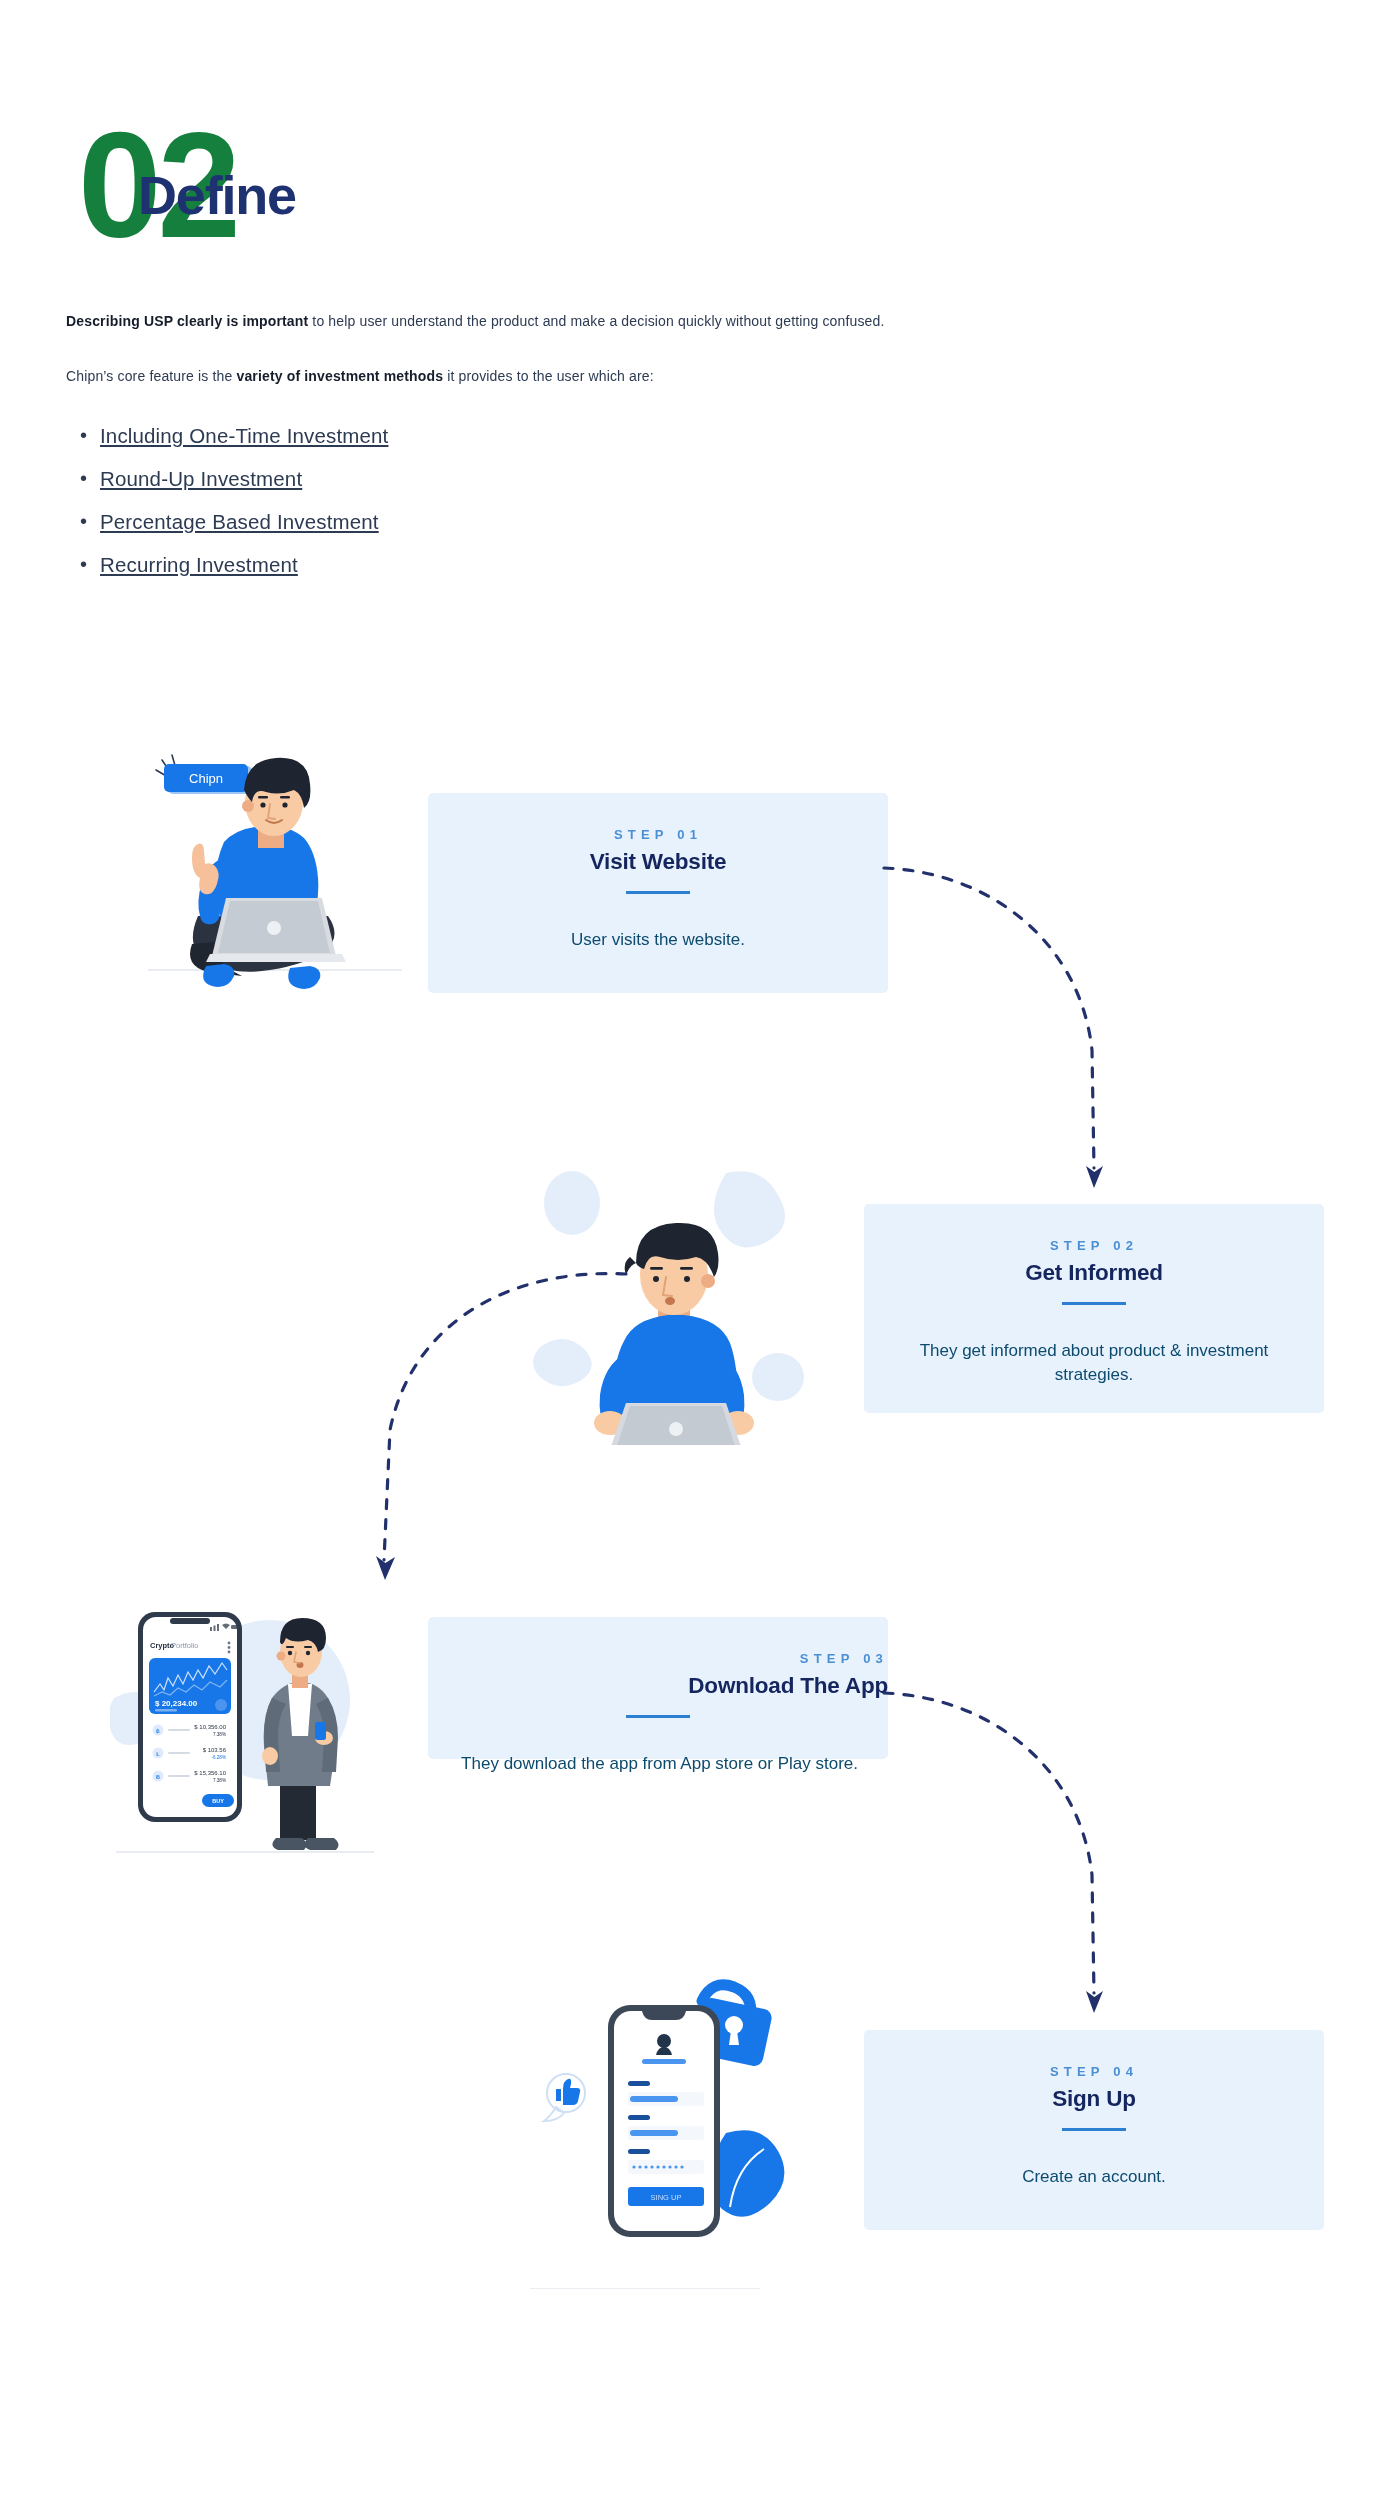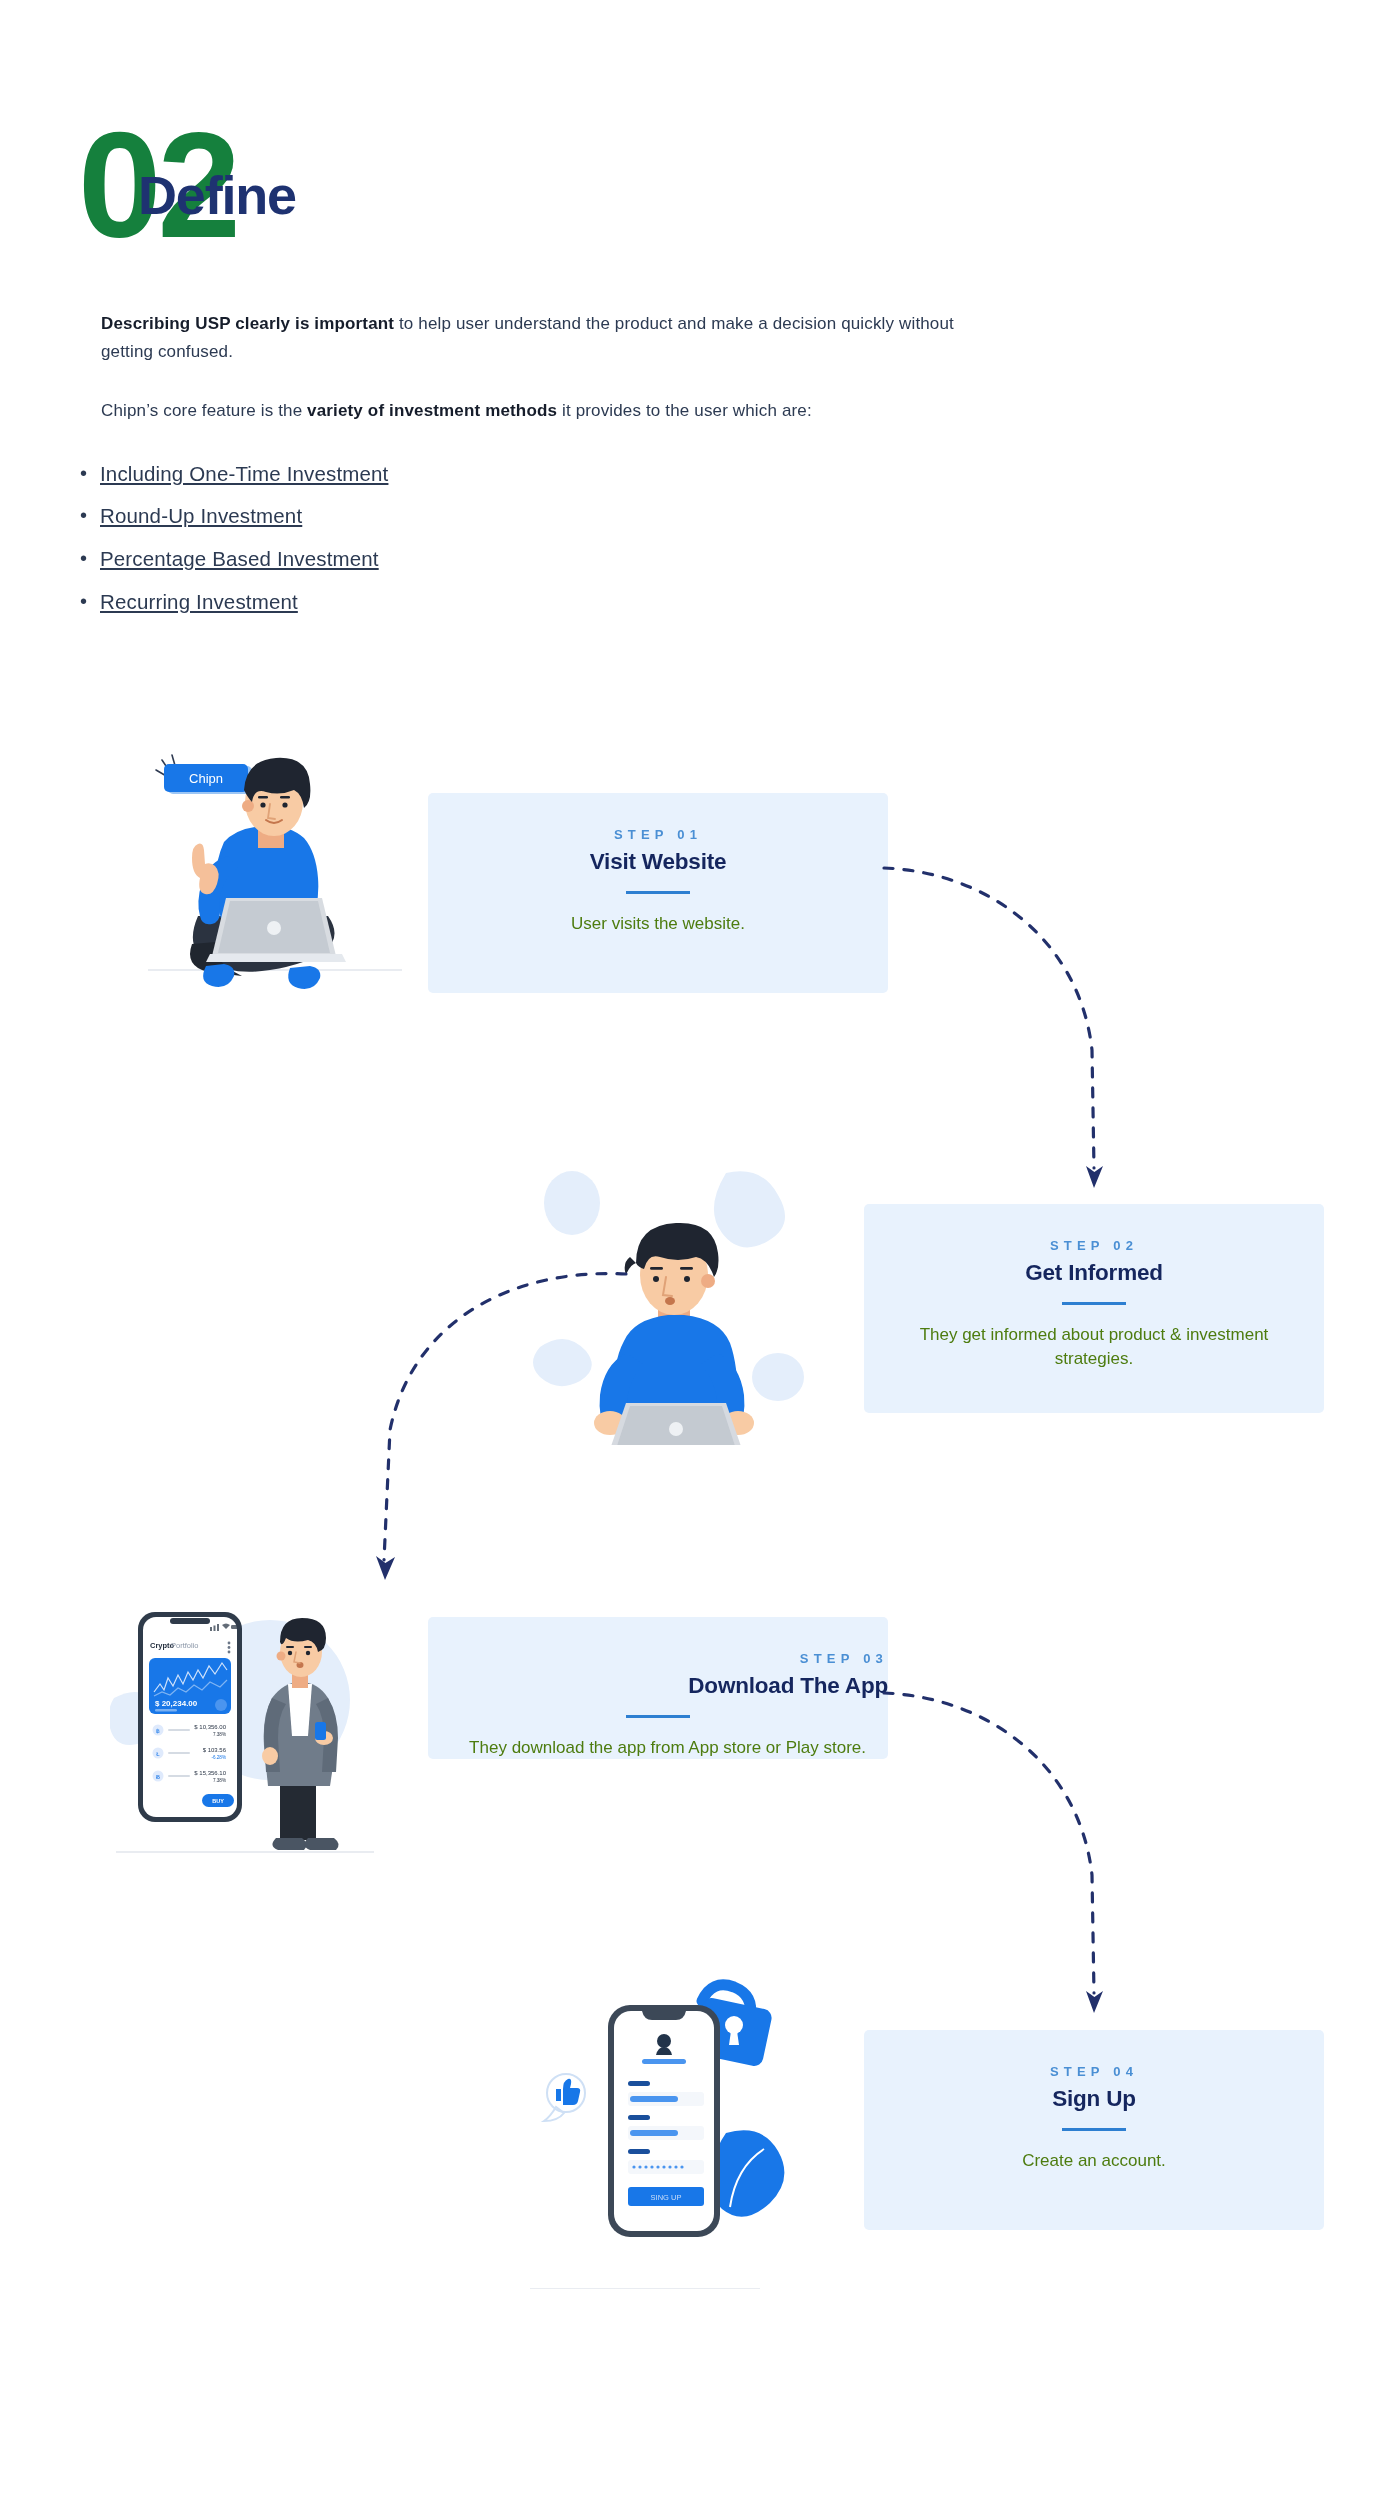--- a/index.html
+++ b/index.html
@@ -19,23 +19,22 @@
   }
   .section-title {
     position: absolute; left: 72px; top: 48px;
     font-size: 54px; font-weight: 700; letter-spacing: -1.2px;
     color: #1e3271; line-height: 1;
   }
 
   
   .intro { position: absolute; left: 66px; top: 310px; width: 900px; }
   .intro p {
-    font-size: 17px; line-height: 1.62; color: #2c3a52;
+    font-size: 14px; line-height: 1.62; color: #2c3a52;
     letter-spacing: 0.15px;
-    margin-left: 35px;
   }
   .intro p.second { margin-top: 32px; }
   .intro b { color: #161d2b; font-weight: 700; }
   .bullets { margin-top: 34px; list-style: none; }
   .bullets li {
     position: relative; padding-left: 34px; margin-bottom: 12px;
     font-size: 20.5px; line-height: 1.5; color: #2c3a52; letter-spacing: 0.15px; text-decoration: underline;
   }
   .bullets li::before {
     content: "•"; position: absolute; left: 14px; top: -1px;
@@ -55,22 +54,22 @@
   }
   .card .step-title {
     margin-top: 7px; font-size: 22.5px; font-weight: 700;
     color: #15265e; letter-spacing: -0.2px;
   }
   .card .rule {
     width: 64px; height: 2.5px; background: #2d7fd1;
     margin: 16px auto 0;
   }
   .card .step-desc {
-    margin-top: 18px; font-size: 17px; line-height: 1.45;
-    color: #4d7c0f; padding: 0 22px;
+    margin-top: 34px; font-size: 17px; line-height: 1.45;
+    color: #0c4a6e; padding: 0 30px;
   }
 
   .card-1 { left: 428px; top: 93px;  width: 460px; height: 200px; }
   .card-2 { left: 864px; top: 504px; width: 460px; height: 209px; }
   .card-3 { left: 428px; top: 917px; width: 460px; height: 142px; text-align: right; }
   .card-4 { left: 864px; top: 1330px;width: 460px; height: 200px; }
 
   .connector { position: absolute; pointer-events: none; }
   .conn-1 { left: 880px; top: 150px; width: 300px; height: 360px; }
   .conn-2 { left: 300px; top: 560px; width: 330px; height: 360px; }

